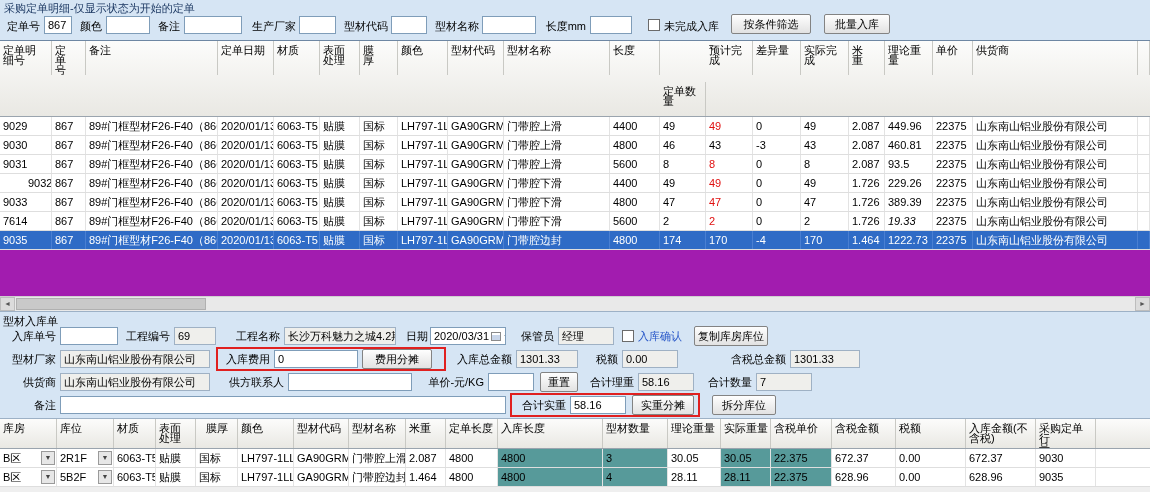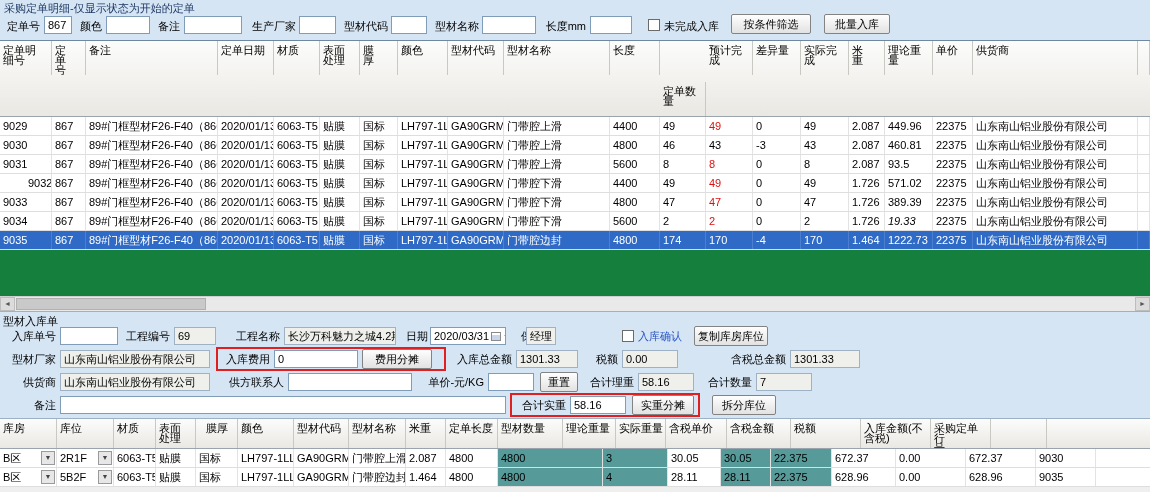--- a/index.html
+++ b/index.html
@@ -9,21 +9,21 @@
   .lbl { position:absolute; height:18px; line-height:18px; font-size:11px; text-align:right; white-space:nowrap; }
   .fld { position:absolute; height:18px; line-height:16px; border:1px solid #7f9db9; background:#fff; font-size:11px; padding:0 3px; overflow:hidden; white-space:nowrap; }
   .fld.ro { background:#efefec; border-color:#9fb1c4; }
   .btn { position:absolute; height:20px; line-height:18px; border:1px solid #838383; border-radius:2px; background:linear-gradient(#fefefe,#e2e2e2); font-size:11px; text-align:center; overflow:hidden; white-space:nowrap; cursor:default; }
   .chk { position:absolute; width:12px; height:12px; border:1px solid #6b6b6b; background:#fff; }
   .redbox { position:absolute; border:2px solid #e02020; background:transparent; pointer-events:none; }
 
   #filter-bar { position:absolute; left:0; top:0; width:1150px; height:40px; }
   #page-title { position:absolute; left:4px; top:1px; color:#17335e; font-size:11px; }
 
-  #order-table-wrap { position:absolute; left:0; top:40px; width:1150px; height:272px; background:#15803d; border-top:1px solid #6e87a3; border-bottom:1px solid #9db1c6; }
+  #order-table-wrap { position:absolute; left:0; top:40px; width:1150px; height:272px; background:#a21caf; border-top:1px solid #6e87a3; border-bottom:1px solid #9db1c6; }
   #inbound-table-wrap { position:absolute; left:0; top:418px; width:1150px; height:74px; background:#efefef; border-top:1px solid #9db1c6; }
 
   .thead { display:flex; background:linear-gradient(#fcfcfb,#e9e8e3); border-bottom:1px solid #9aa4ae; }
   .th { flex:none; font-size:11px; line-height:10px; padding:4px 2px 0 3px; border-right:1px solid #c9c9c4; white-space:pre-line; overflow:hidden; }
   #order-grid .th { height:34px; }
   #inbound-grid .th { height:29px; }
   .tr { display:flex; height:19px; background:#fff; border-bottom:1px solid #dedede; }
   .td { flex:none; font-size:11px; line-height:18px; padding:0 3px; border-right:1px solid #e3e3e3; white-space:nowrap; overflow:hidden; position:relative; }
   .tr.sel { background:#2f6bc6; color:#fff; }
   .tr.sel .td { border-right-color:#4a7fd2; }
@@ -177,21 +177,21 @@
         <div class="td" style="width: 38px;">国标</div>
         <div class="td" style="width: 50px;">LH797-1LL0</div>
         <div class="td" style="width: 56px;">GA90GRM04</div>
         <div class="td" style="width: 106px;">门带腔下滑</div>
         <div class="td" style="width: 50px;">4400</div>
         <div class="td" style="width: 46px;">49</div>
         <div class="td red" style="width: 47px;">49</div>
         <div class="td" style="width: 48px;">0</div>
         <div class="td" style="width: 48px;">49</div>
         <div class="td" style="width: 36px;">1.726</div>
-        <div class="td" style="width: 48px;">571.02</div>
+        <div class="td" style="width: 48px;">229.26</div>
         <div class="td" style="width: 40px;">22375</div>
         <div class="td" style="width: 165px;">山东南山铝业股份有限公司</div>
         <div class="td" style="width: 12px;"></div>
       </div>
       <div class="tr">
         <div class="td" style="width: 52px;">9033</div>
         <div class="td" style="width: 34px;">867</div>
         <div class="td" style="width: 132px;">89#门框型材F26-F40（866+867）</div>
         <div class="td" style="width: 56px;">2020/01/13</div>
         <div class="td" style="width: 46px;">6063-T5</div>
@@ -205,21 +205,21 @@
         <div class="td red" style="width: 47px;">47</div>
         <div class="td" style="width: 48px;">0</div>
         <div class="td" style="width: 48px;">47</div>
         <div class="td" style="width: 36px;">1.726</div>
         <div class="td" style="width: 48px;">389.39</div>
         <div class="td" style="width: 40px;">22375</div>
         <div class="td" style="width: 165px;">山东南山铝业股份有限公司</div>
         <div class="td" style="width: 12px;"></div>
       </div>
       <div class="tr">
-        <div class="td" style="width: 52px;">9034</div>
+        <div class="td" style="width: 52px;">7614</div>
         <div class="td" style="width: 34px;">867</div>
         <div class="td" style="width: 132px;">89#门框型材F26-F40（866+867）</div>
         <div class="td" style="width: 56px;">2020/01/13</div>
         <div class="td" style="width: 46px;">6063-T5</div>
         <div class="td" style="width: 40px;">贴膜</div>
         <div class="td" style="width: 38px;">国标</div>
         <div class="td" style="width: 50px;">LH797-1LL0</div>
         <div class="td" style="width: 56px;">GA90GRM04</div>
         <div class="td" style="width: 106px;">门带腔下滑</div>
         <div class="td" style="width: 50px;">5600</div>
@@ -268,21 +268,21 @@
 
   <div class="lbl" style="left:8px;top:15px;width:48px">入库单号</div>
   <div class="fld" style="left:60px;top:15px;width:58px"></div>
   <div class="lbl" style="left:122px;top:15px;width:48px">工程编号</div>
   <div class="fld ro" style="left:174px;top:15px;width:42px">69</div>
   <div class="lbl" style="left:232px;top:15px;width:48px">工程名称</div>
   <div class="fld ro" style="left:284px;top:15px;width:112px">长沙万科魅力之城4.2期</div>
   <div class="lbl" style="left:402px;top:15px;width:26px">日期</div>
   <div class="fld" style="left:430px;top:15px;width:76px"><span>2020/03/31</span><span class="cal-icon"></span><span class="dn">▼</span></div>
   <div class="lbl" style="left:514px;top:15px;width:40px">保管员</div>
-  <div class="fld ro" style="left:526px;top:15px;width:30px">经理</div>
+  <div class="fld ro" style="left:558px;top:15px;width:56px">经理</div>
   <div class="chk" style="left:622px;top:18px"></div>
   <div class="lbl blue" style="left:638px;top:15px;width:52px;text-align:left">入库确认</div>
   <div class="btn" style="left:694px;top:14px;width:74px">复制库房库位</div>
 
   <div class="lbl" style="left:8px;top:38px;width:48px">型材厂家</div>
   <div class="fld ro" style="left:60px;top:38px;width:150px">山东南山铝业股份有限公司</div>
   <div class="redbox" style="left:216px;top:35px;width:230px;height:24px"></div>
   <div class="lbl" style="left:222px;top:38px;width:48px">入库费用</div>
   <div class="fld" style="left:274px;top:38px;width:84px">0</div>
   <div class="btn" style="left:362px;top:37px;width:70px">费用分摊</div>
@@ -321,20 +321,21 @@
         <div class="th" style="width: 57px;">库位</div>
         <div class="th" style="width: 42px;">材质</div>
         <div class="th" style="width: 40px;">表面
 处理</div>
         <div class="th" style="width: 42px; text-align: center;">膜厚</div>
         <div class="th" style="width: 56px;">颜色</div>
         <div class="th" style="width: 55px;">型材代码</div>
         <div class="th" style="width: 57px;">型材名称</div>
         <div class="th" style="width: 40px;">米重</div>
         <div class="th" style="width: 52px;">定单长度</div>
+        <div class="th" style="width: 105px;">入库长度</div>
         <div class="th" style="width: 65px;">型材数量</div>
         <div class="th" style="width: 53px;">理论重量</div>
         <div class="th" style="width: 50px;">实际重量</div>
         <div class="th" style="width: 61px;">含税单价</div>
         <div class="th" style="width: 64px;">含税金额</div>
         <div class="th" style="width: 70px;">税额</div>
         <div class="th" style="width: 70px;">入库金额(不
 含税)</div>
         <div class="th" style="width: 60px;">采购定单行
 号</div>

